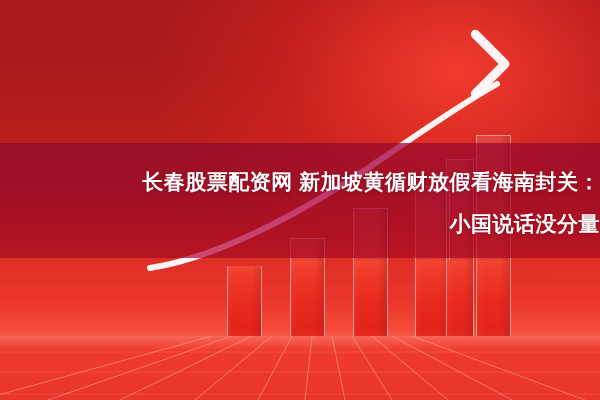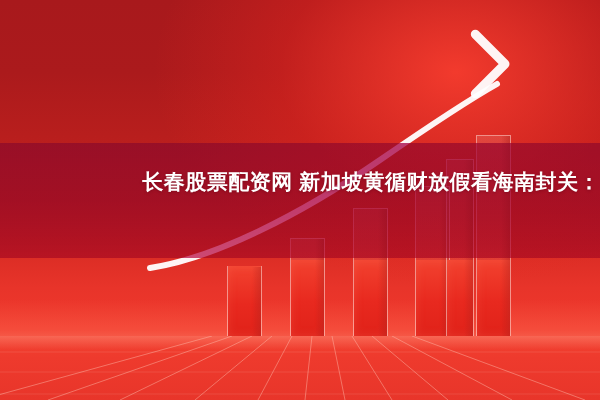--- a/index.html
+++ b/index.html
@@ -142,15 +142,16 @@
   <svg class="arrow" viewBox="0 0 600 400">
     <path d="M150,268 C215,258 300,215 380,160 C425,129 465,102 497,84" fill="none" stroke="#ffffff" stroke-width="6" stroke-linecap="round" opacity="0.95"></path>
     <path d="M463,64 L505,64 L505,106" fill="none" stroke="#ffffff" stroke-width="9" stroke-linecap="round" stroke-linejoin="round" transform="rotate(45 505 64)" opacity="0.95"></path>
   </svg>
 
   <div class="band"></div>
   <div class="band2"></div>
 
   <div class="headline">
     <span>长春股票配资网 新加坡黄循财放假看海南封关：</span>
+    <span class="l2">小国说话没分量</span>
   </div>
 
 </div>
 
 </body></html>

